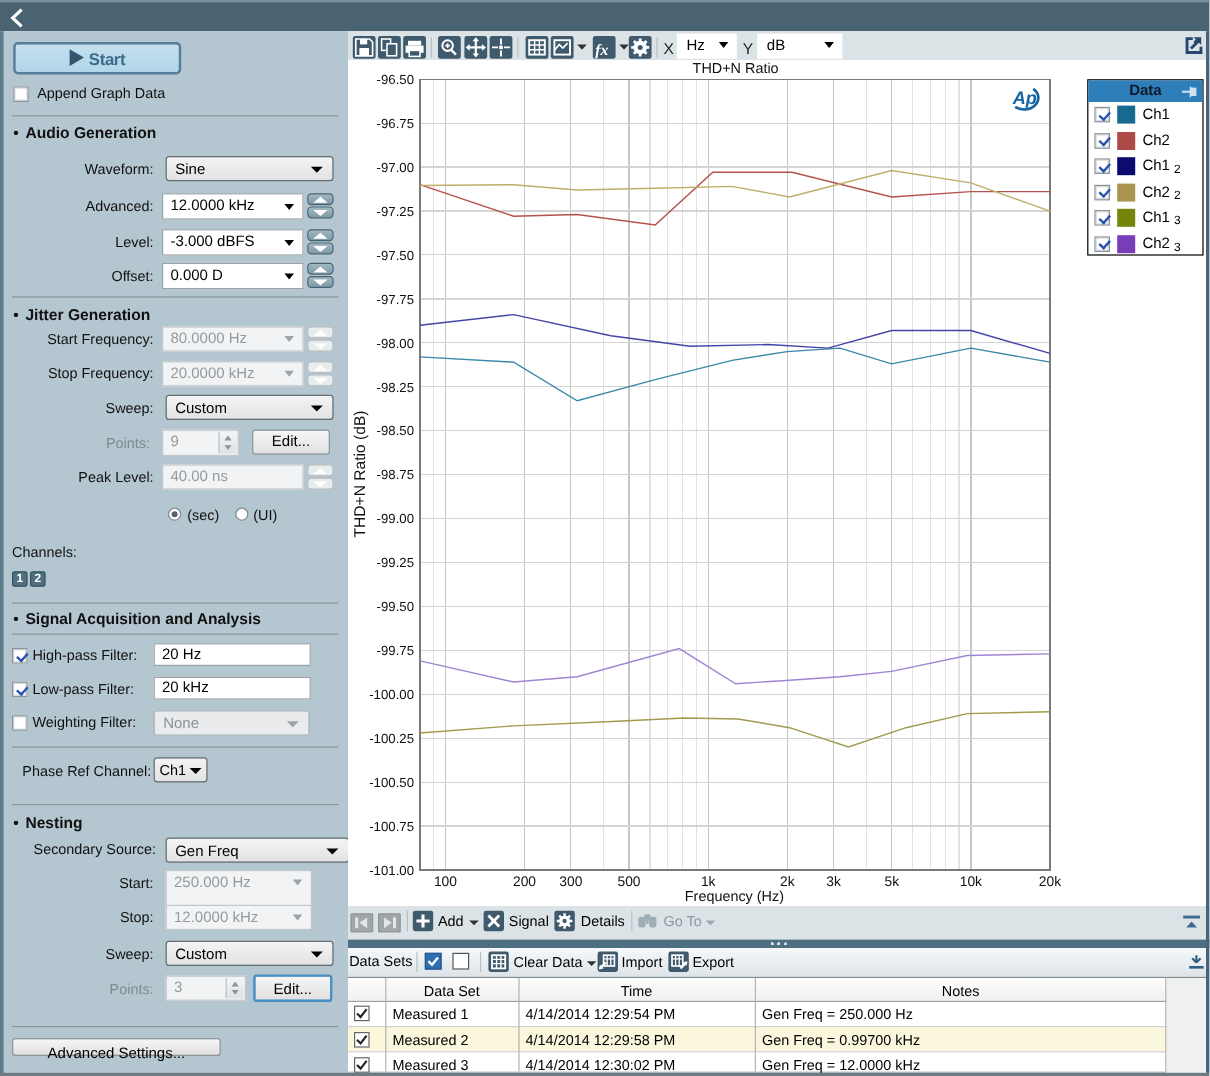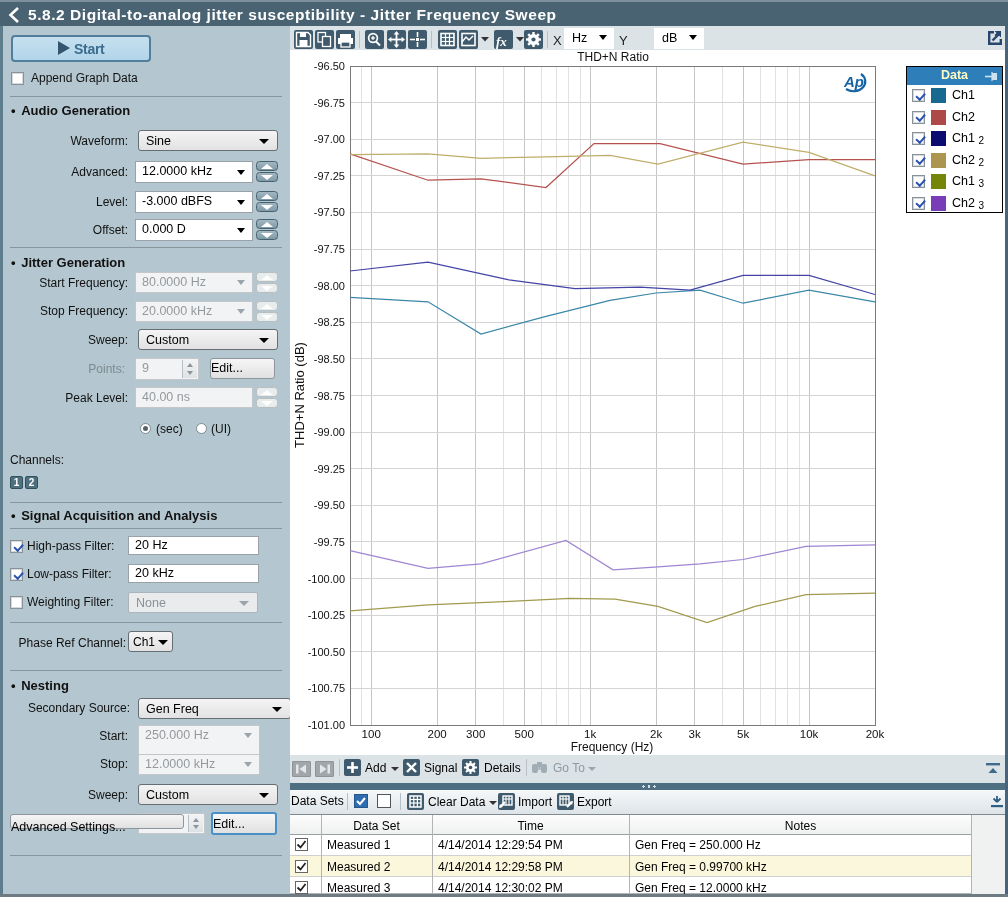--- a/index.html
+++ b/index.html
@@ -28,38 +28,38 @@
 .spin b.u i{top:1.5px;border-left:6px solid transparent;border-right:6px solid transparent;border-bottom:5.5px solid #fff}
 .spin b.d i{top:2px;border-left:6px solid transparent;border-right:6px solid transparent;border-top:5.5px solid #fff}
 .gspin b{background:#e9eced;border-color:#b8bdc0}
 .gspin b.u i{border-bottom-color:#fcfdfd}
 .gspin b.d i{border-top-color:#fcfdfd}
 .ud{position:absolute;right:1px;top:1px;bottom:1px;width:15px;border-left:1px solid #b7bfc4;background:linear-gradient(#f2f3f4,#dfe2e4)}
 .ud:before{content:"";position:absolute;left:4px;top:3px;border-left:3.5px solid transparent;border-right:3.5px solid transparent;border-bottom:4px solid #8b959b}
 .ud:after{content:"";position:absolute;left:4px;bottom:3px;border-left:3.5px solid transparent;border-right:3.5px solid transparent;border-top:4px solid #8b959b}
 .cb{position:absolute;width:13px;height:13px;background:#fff;border:1px solid #8a9299;box-shadow:inset 0 0 0 1px #d7dadd}
 .chk:after{content:"";position:absolute;left:2.5px;top:2.5px;width:6.5px;height:3.5px;border-left:2px solid #2a52b0;border-bottom:2px solid #2a52b0;transform:rotate(-48deg)}
-.btn{position:absolute;background:linear-gradient(#f6f6f6,#e0e0e0);border:1px solid #8d969c;border-radius:3px;font-size:12.5px;color:#000;text-align:left}
+.btn{position:absolute;background:linear-gradient(#f6f6f6,#e0e0e0);border:1px solid #8d969c;border-radius:3px;font-size:12.5px;color:#000;text-align:center}
 .radio{position:absolute;width:11px;height:11px;border-radius:50%;background:#fff;border:1px solid #7f8a90}
 .radio.sel:after{content:"";position:absolute;left:2px;top:2px;width:5px;height:5px;border-radius:50%;background:#55626a}
 .txt12{position:absolute;font-size:12px;color:#111;white-space:nowrap}
 
 .chbtn{position:absolute;width:13px;height:13px;background:#4e707f;border:1px solid #30505e;color:#fff;font-size:10px;font-weight:bold;text-align:center;line-height:12px;border-radius:2px}
 
 #tb{position:absolute;left:290px;top:26px;width:718px;height:24px;background:#dce3e7}
 .tbsep{position:absolute;top:5px;width:1px;height:17px;background:#b6c0c6}
 .tbcombo{position:absolute;top:28px;height:21px;background:#fff;font-size:12.5px;padding:3px 0 0 8px}
 .tbcombo .da{position:absolute;right:7px;top:7px;width:0;height:0;border-left:4.5px solid transparent;border-right:4.5px solid transparent;border-top:5px solid #000}
 .xy{position:absolute;top:33px;font-size:13px;color:#222}
 
 #chart{position:absolute;left:290px;top:50px;width:712px;height:705px;background:#fff}
 #rightstrip{position:absolute;left:1005px;top:26px;width:3px;height:729px;background:#48647c}
 
 #legend{position:absolute;left:906px;top:66px;width:97px;height:147px;background:#fff;border:1px solid #000}
-#legend .hd{position:absolute;left:0;top:0;width:95px;height:18px;background:#2e7fb9;color:#fef9c3;font-weight:bold;font-size:12.5px;text-align:center;padding-top:1px}
+#legend .hd{position:absolute;left:0;top:0;width:95px;height:18px;background:#2e7fb9;color:#0f172a;font-weight:bold;font-size:12.5px;text-align:center;padding-top:1px}
 .lrow{position:absolute;left:0;width:95px;height:21px}
 .lrow .cb{left:5px;top:4px}
 .lrow .sw{position:absolute;left:24px;top:3px;width:15px;height:15px}
 .lrow .nm{position:absolute;left:45px;top:3px;font-size:12.5px}
 .lrow .nm small{font-size:10px;vertical-align:-2px}
 
 #navbar{position:absolute;left:290px;top:755px;width:718px;height:28px;background:#dce3e7}
 #splitter{position:absolute;left:290px;top:783px;width:718px;height:7px;background:#4e6f82}
 #dsbar{position:absolute;left:290px;top:790px;width:718px;height:24px;background:linear-gradient(#f6f8f9,#dde4e8)}
 #tablezone{position:absolute;left:290px;top:814px;width:718px;height:80px;background:#dce3e7}
@@ -67,21 +67,20 @@
 .ticon{position:absolute;width:17px;height:17px;background:#3e5a6c;border-radius:2px}
 .btxt{position:absolute;font-size:12px;color:#000000;white-space:nowrap}
 .gtxt{color:#8d9aa1}
 .dar{position:absolute;width:0;height:0;border-left:4px solid transparent;border-right:4px solid transparent;border-top:4.5px solid #333}
 </style></head><body>
 
 <div id="titlebar">
     <svg class="abs" style="left:7px;top:4px" width="14" height="18" viewBox="0 0 14 18">
       <path d="M11 2L3.5 9l7.5 7" stroke="#fff" stroke-width="2.6" fill="none"></path>
     </svg>
-    <div class="txt">5.8.2 Digital-to-analog jitter susceptibility - Jitter Frequency Sweep</div>
   </div>
 <div id="lp"></div>
 
 <div class="abs" style="left:11px;top:35px;width:140px;height:27px;background:linear-gradient(#c5e0f0,#b2d5e9);border:2px solid #527e9c;border-radius:4px"></div>
 <div class="abs" style="left:58px;top:41px;width:0;height:0;border-top:7px solid transparent;border-bottom:7px solid transparent;border-left:12px solid #33566e"></div>
 <div class="abs" style="left:74px;top:41px;font-size:14px;font-weight:bold;letter-spacing:-.3px;color:#3c6c8d">Start</div>
 <div class="cb" style="left:11px;top:72px"></div>
 <div class="txt12" style="left:31px;top:71px">Append Graph Data</div>
 <div class="sep" style="left:10px;top:96px;width:272px"></div>
 <div class="hdr" style="left:11px;top:103px">• <span style="margin-left:2px">Audio Generation</span></div>
@@ -184,21 +183,21 @@
 <div class="lbl" style="left:0;top:729px;width:128px">Start:</div>
 <div class="inp dinp" style="left:138px;top:725px;width:122px;height:35px">250.000 Hz<i class="da"></i></div>
 <div class="lbl" style="left:0;top:757px;width:128px">Stop:</div>
 <div class="inp dinp" style="left:138px;top:754px;width:122px;height:21px">12.0000 kHz<i class="da"></i></div>
 <div class="lbl" style="left:0;top:788px;width:128px">Sweep:</div>
 <div class="combo" style="left:138px;top:784px;width:140px;height:21px">Custom<i class="da"></i></div>
 <div class="lbl glbl" style="left:0;top:817px;width:128px">Points:</div>
 <div class="inp dinp" style="left:138px;top:813px;width:67px;height:21px">3<span class="ud"></span></div>
 <div class="btn" style="left:211px;top:812px;width:66px;height:23px;padding-top:3px;border:2px solid #4a90c8">Edit...</div>
 <div class="sep" style="left:10px;top:855px;width:272px"></div>
-<div class="btn" style="left:10px;top:814px;width:174px;height:15px;padding-top:5px">Advanced Settings...</div>
+<div class="btn" style="left:10px;top:865px;width:174px;height:15px;padding-top:5px">Advanced Settings...</div>
 <div id="tb"></div>
 <svg class="abs" style="left:285px;top:26px" width="723" height="26" viewBox="285 26 723 26">
 <g fill="#3e5a6c">
       <rect x="294" y="30" width="19" height="19" rx="2"></rect>
       <rect x="315" y="30" width="19" height="19" rx="2"></rect>
       <rect x="336" y="30" width="19" height="19" rx="2"></rect>
       <rect x="365" y="30" width="19" height="19" rx="2"></rect>
       <rect x="387" y="30" width="19" height="19" rx="2"></rect>
       <rect x="408" y="30" width="19" height="19" rx="2"></rect>
       <rect x="438" y="30" width="19" height="19" rx="2"></rect>
@@ -274,21 +273,21 @@
 
 <g stroke="#27476f" stroke-width="2.4" fill="none">
       <path d="M994 32.2h-4.8v11.6h11.6v-4.8"></path>
       <path d="M992.5 40.5l6.5-6.5"></path>
     </g>
     <path d="M994.5 31h6.5v6.5l-2.3-2.3-2 2-2.2-2.2 2-2z" fill="#27476f"></path>
 </svg>
 <div class="xy" style="left:553px">X</div>
 <div class="tbcombo" style="left:564px;width:50px">Hz<i class="da"></i></div>
 <div class="xy" style="left:619px">Y</div>
-<div class="tbcombo" style="left:654px;width:50px">dB<i class="da"></i></div>
+<div class="tbcombo" style="left:631px;width:71px">dB<i class="da"></i></div>
 <div id="chart"></div>
 <svg class="abs" style="left:285px;top:52px" width="717" height="703" viewBox="285 52 717 703">
 <g shape-rendering="crispEdges">
 <line x1="361.2" y1="66.0" x2="361.2" y2="725.0" stroke="#e2e2e2"></line>
 <line x1="371.2" y1="66.0" x2="371.2" y2="725.0" stroke="#c6c6c6"></line>
 <line x1="437.1" y1="66.0" x2="437.1" y2="725.0" stroke="#c6c6c6"></line>
 <line x1="475.7" y1="66.0" x2="475.7" y2="725.0" stroke="#c6c6c6"></line>
 <line x1="503.0" y1="66.0" x2="503.0" y2="725.0" stroke="#e2e2e2"></line>
 <line x1="524.2" y1="66.0" x2="524.2" y2="725.0" stroke="#c6c6c6"></line>
 <line x1="541.6" y1="66.0" x2="541.6" y2="725.0" stroke="#e2e2e2"></line>

